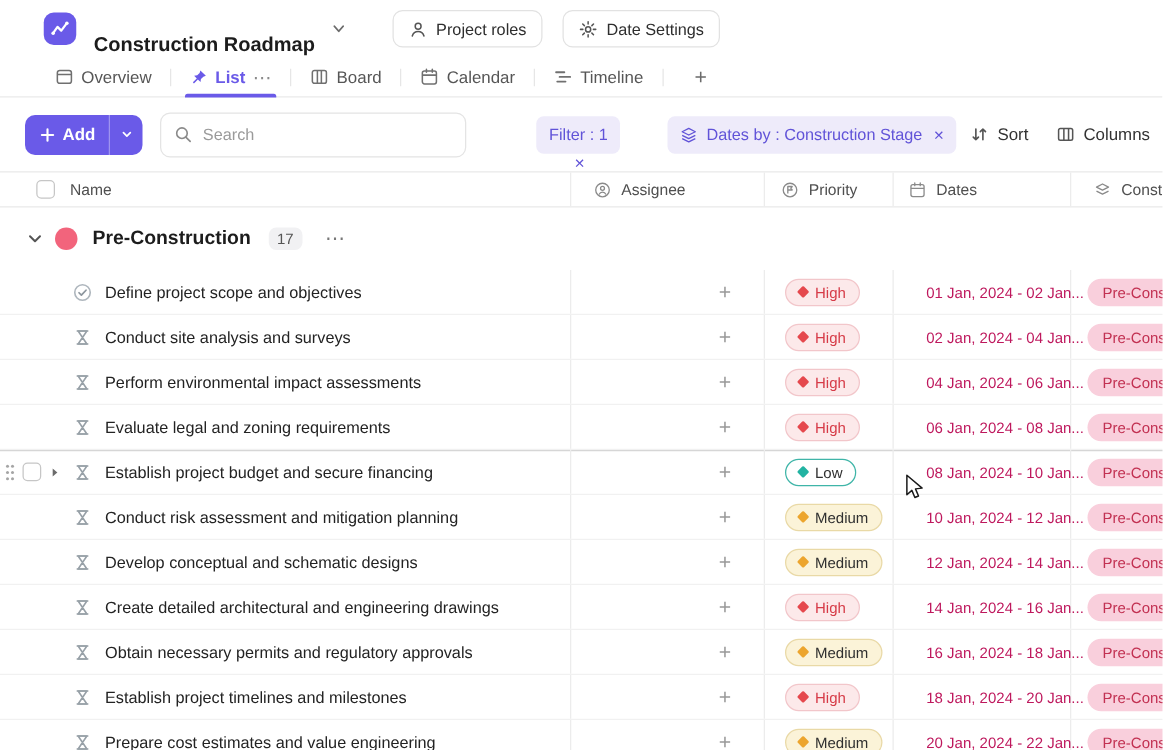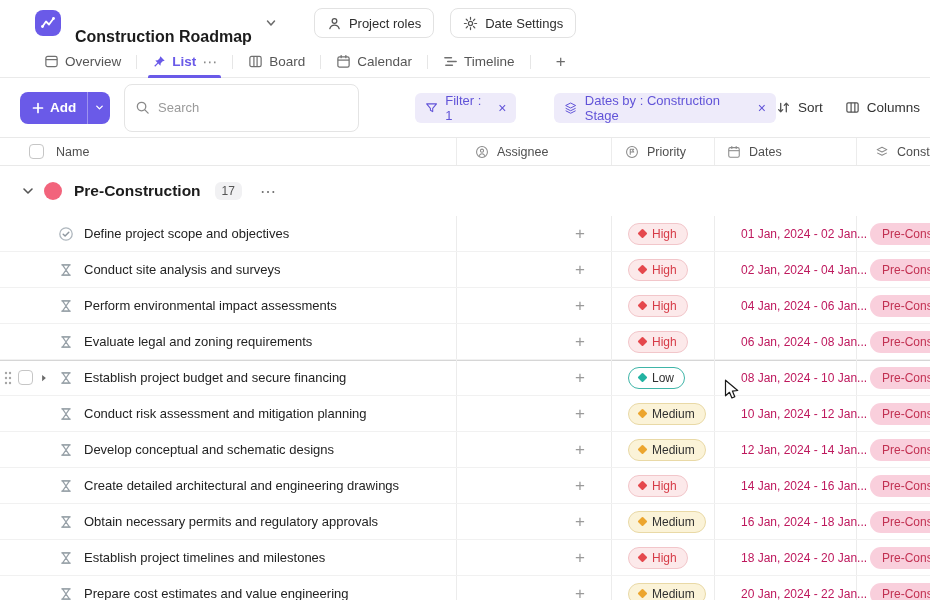--- a/index.html
+++ b/index.html
@@ -32,28 +32,28 @@
   .tab-add { margin-left:14px; color:#6b6b6b; font-size:17px; cursor:pointer; }
 
   
   .toolbar { height:59px; display:flex; align-items:center; padding:0 8px 0 20px; }
   .add-btn { height:32px; background:#6A5AE8; color:#fff; border-radius:8px;
     display:flex; align-items:stretch; cursor:pointer; overflow:hidden; }
   .add-main { display:flex; align-items:center; gap:6px; padding:0 11px 0 12px;
     font-size:13.5px; font-weight:600; }
   .add-sep { width:1px; background:rgba(255,255,255,.35); }
   .add-caret { width:26px; display:flex; align-items:center; justify-content:center; }
-  .search-box { margin-left:14px; width:245px; height:48px; border:1px solid #E4E4E4;
+  .search-box { margin-left:14px; width:245px; height:36px; border:1px solid #E4E4E4;
     border-radius:8px; display:flex; align-items:center; padding:0 10px; gap:8px; background:#fff; }
   .search-box input { border:none; outline:none; flex:1; font-size:13px; color:#333;
     font-family:inherit; background:transparent; }
   .search-box input::placeholder { color:#9a9a9a; }
   .chip { height:30px; display:flex; align-items:center; gap:7px; padding:0 10px;
     border-radius:6px; background:#EEEBFA; color:#6153D8; font-size:13px; cursor:pointer; }
-  .chip.filter { margin-left:56px; }
+  .chip.filter { margin-left:56px;flex-direction:column; }
   .chip.group { margin-left:38px; }
   .chip-x { font-size:14px; padding-left:2px; cursor:pointer; }
   .flat-btn { display:flex; align-items:center; gap:7px; font-size:13.5px; color:#333;
     cursor:pointer; background:none; border:none; font-family:inherit; }
   .flat-btn.sort { margin-left:auto; }
   .flat-btn.columns { margin-left:22px; margin-right:2px; }
 
   
   .grid { display:grid; grid-template-columns:457px 155px 103px 142px 150px; width:1007px; }
   .thead { height:29px; border-top:1px solid #E9E9E9; border-bottom:1px solid #E9E9E9;

